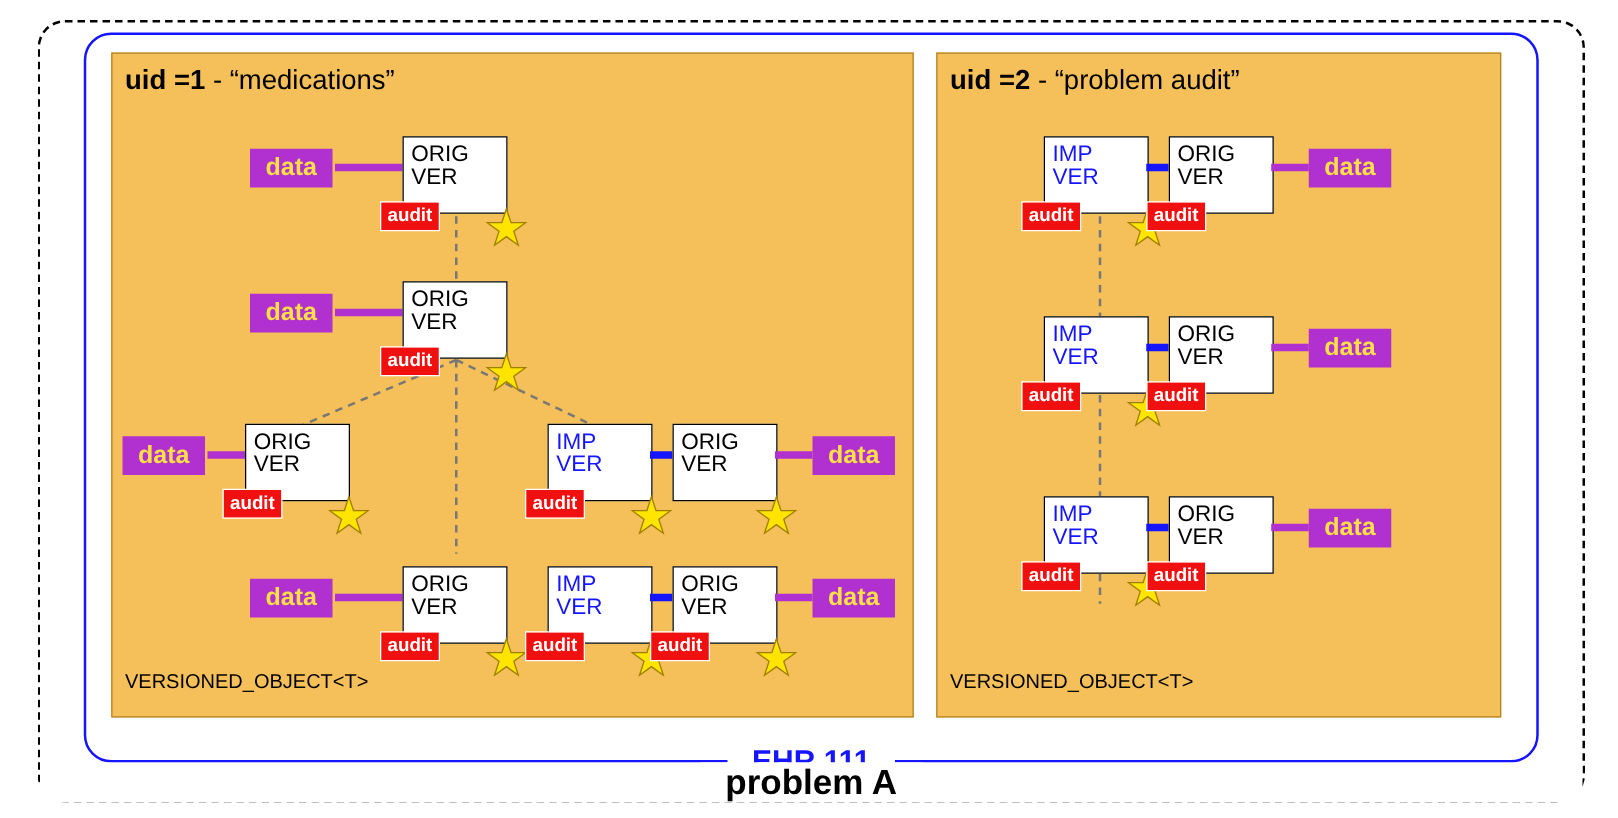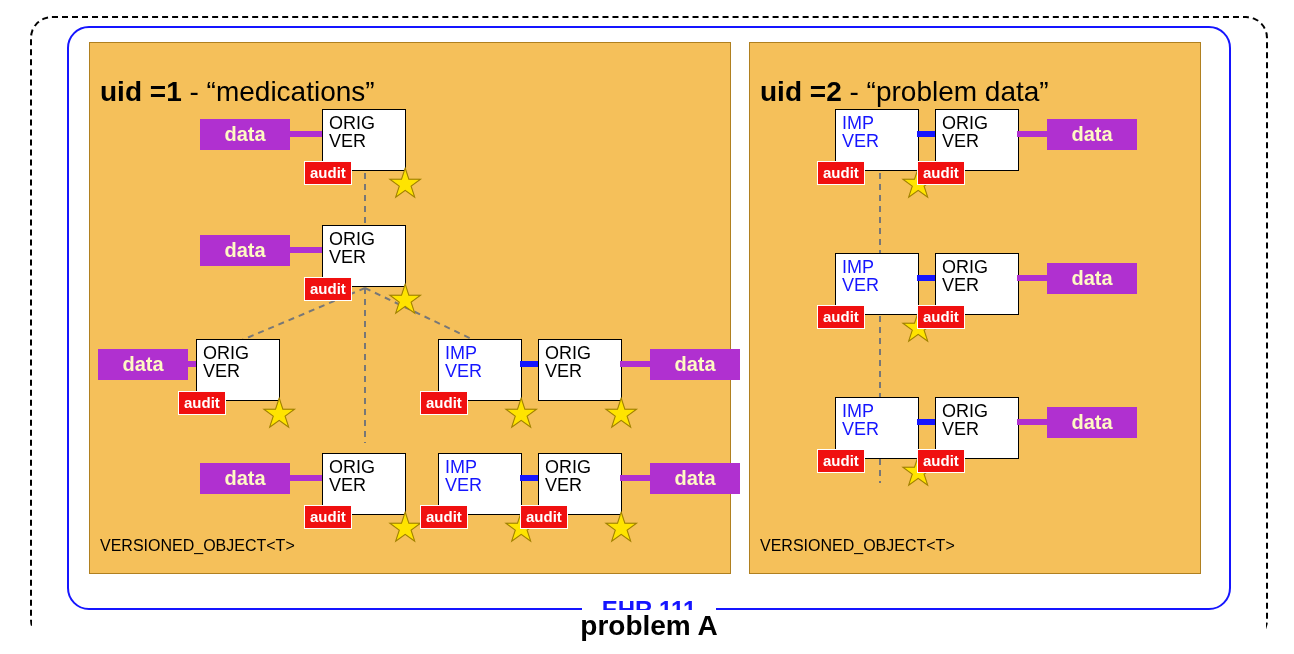--- a/index.html
+++ b/index.html
@@ -69,23 +69,22 @@
     width: 640px;
     height: 530px;
   }
   .vo-right {
     left: 680px;
     top: 14px;
     width: 450px;
     height: 530px;
   }
   .vo-title {
-    font-size: 28px;
+    font-size: 22px;
     padding: 8px 10px;
-    margin-top: 25px;
   }
   .vo-title .uid {
     font-weight: bold;
   }
   .vo-footer {
     position: absolute;
     left: 10px;
     bottom: 18px;
     font-size: 16px;
   }
@@ -119,24 +118,24 @@
     right: -18px;
     bottom: -22px;
     color: #ffe400;
     font-size: 40px;
     text-shadow: 0 0 1px #a08000;
     -webkit-text-stroke: 1px #a08000;
   }
   .data-tag {
     position: absolute;
     background: #b030d0;
-    color: #fef9c3;
+    color: #fde047;
     font-size: 20px;
     font-weight: bold;
-    padding: 4px 20px;
+    padding: 4px 8px;
     min-width: 50px;
     text-align: center;
   }
   .conn-h {
     position: absolute;
     height: 6px;
   }
   .conn-purple { background: #b030d0; }
   .conn-blue { background: #1515ff; }
 </style>
@@ -225,21 +224,21 @@
       </div>
       <div class="conn-h conn-purple" style="left:530px;top:432px;width:30px"></div>
       <div class="data-tag" style="left:560px;top:420px">data</div>
 
       <div class="vo-footer">VERSIONED_OBJECT&lt;T&gt;</div>
     </div>
 
     <div class="vo-panel vo-right">
       <div class="vo-title">
         <span class="uid"><span>uid =</span><span>2</span></span>
-        - <span>“problem data”</span>
+        - <span>“problem audit”</span>
       </div>
 
       <svg style="position:absolute;left:0;top:0;width:450px;height:530px;pointer-events:none">
         <line x1="130" y1="130" x2="130" y2="440" stroke="#777" stroke-width="2" stroke-dasharray="6,5"></line>
       </svg>
 
       <div class="ver-box imp" style="left:85px;top:66px">
         <span>IMP</span><br>
         <span>VER</span>
         <div class="audit">audit</div>

